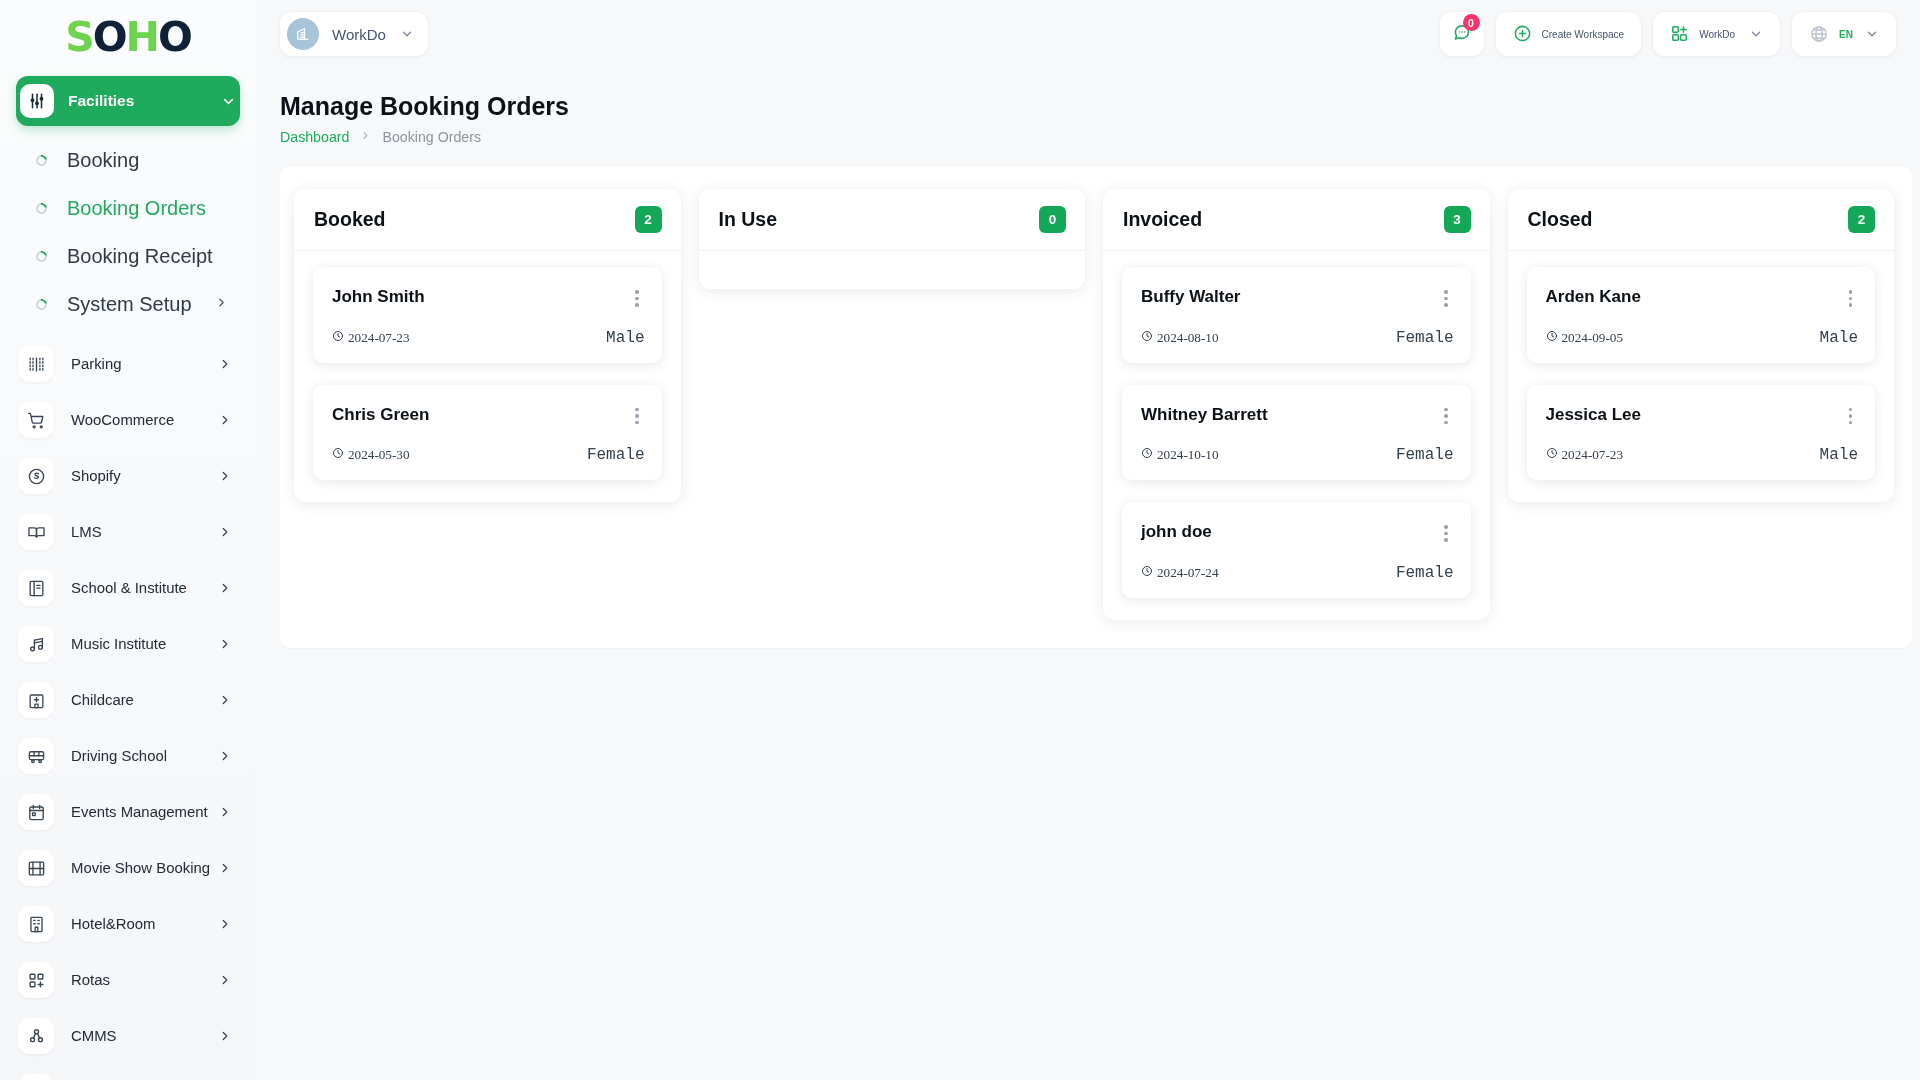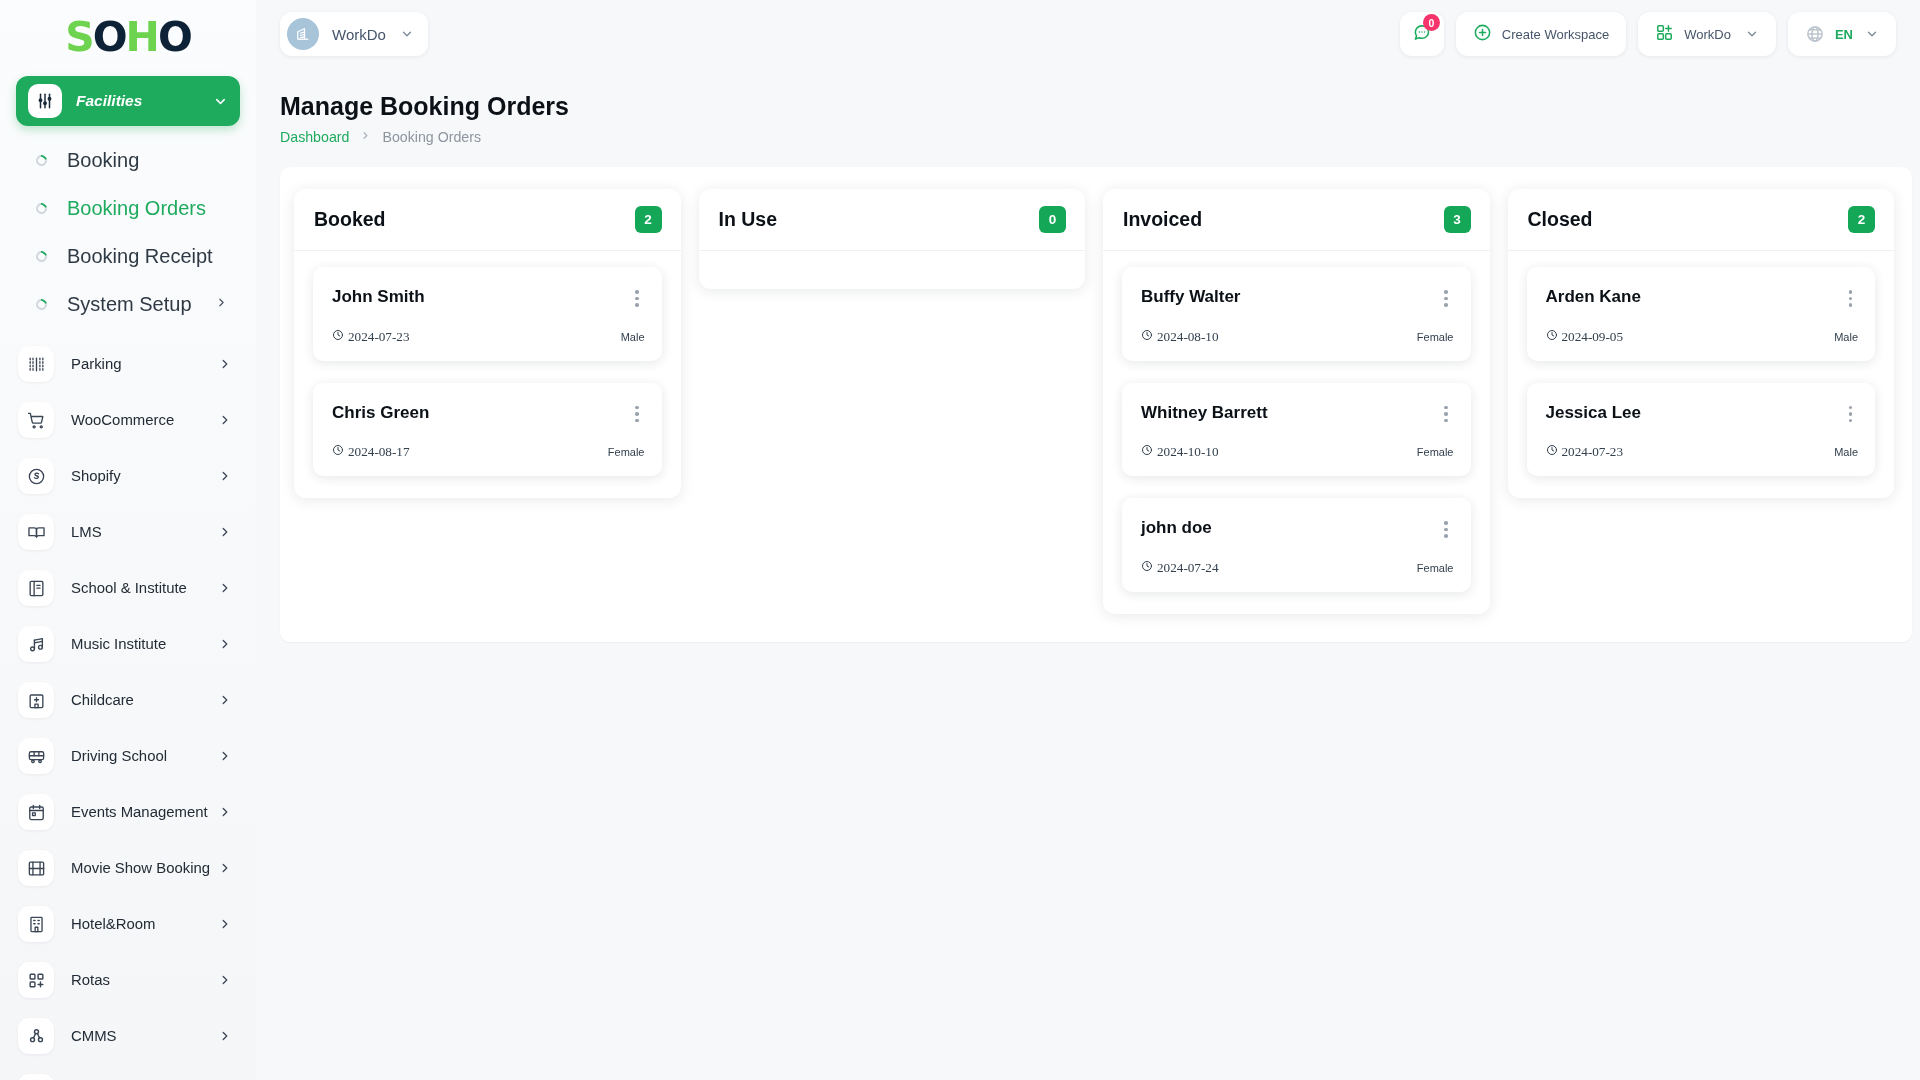--- a/index.html
+++ b/index.html
@@ -24,24 +24,23 @@
   .logo {
     font-size: 41px; font-weight: 800; letter-spacing: -2px;
     font-family: "DejaVu Sans", sans-serif;
   }
   .logo .g { color: #6ed44f; }
   .logo .d { color: #0d2236; }
 
   .facilities-btn {
     margin: 8px 16px 6px 16px; height: 50px;
     background: #1eab5e; border-radius: 12px;
-    display: flex; align-items: center; padding: 0 12px;
+    display: flex; align-items: center; padding: 0 4px;
     box-shadow: 0 4px 10px rgba(30,171,94,.28);
     cursor: pointer;
-    font-style: italic;
   }
   .fac-icon {
     width: 34px; height: 34px; border-radius: 10px; background: #fff;
     display: flex; align-items: center; justify-content: center; flex: 0 0 auto;
   }
   .fac-label {
     color: #fff; font-size: 15.5px; font-weight: 700; margin-left: 14px; flex: 1;
   }
   .fac-chev { color: #fff; display: flex; align-items: center; }
 
@@ -104,21 +103,21 @@
   .badge {
     position: absolute; top: 2px; right: 4px;
     min-width: 17px; height: 17px; border-radius: 9px; background: #f6336a;
     color: #fff; font-size: 10.5px; font-weight: 600;
     display: flex; align-items: center; justify-content: center; padding: 0 4px;
   }
   .pill-btn {
     height: 44px; background: #fff; border-radius: 12px;
     display: flex; align-items: center; padding: 0 17px; gap: 10px;
     box-shadow: 0 1px 4px rgba(20,30,45,.07); cursor: pointer;
-    font-size: 13px; color: #46556a;
+    font-size: 10px; color: #46556a;
   }
   .pill-btn .grn { color: #1eab5e; }
 
   
   .main {
     position: absolute; left: 256px; top: 68px; right: 0; bottom: 0;
     padding: 24px 8px 0 24px;
   }
   .page-title { font-size: 25px; font-weight: 700; color: #0b1117; }
   .crumb { margin-top: 8px; display: flex; align-items: center; gap: 11px; font-size: 14.2px; }
@@ -162,22 +161,22 @@
     padding: 3px 6px; cursor: pointer;
   }
   .dots i { width: 3.5px; height: 3.5px; border-radius: 50%; background: #9aa3ad; display: block; }
   .card-bot { margin-top: 19px; display: flex; align-items: center; }
   .card-date {
     display: flex; align-items: center; gap: 4px;
     font-size: 13.2px; color: #33404e;
     font-family: "Liberation Serif", serif;
   }
   .card-gender {
-    margin-left: auto; font-size: 11px; color: #33404e;
-    font-family: Liberation Sans, sans-serif;
+    margin-left: auto; font-size: 16px; color: #33404e;
+    font-family: Liberation Mono, monospace;
   }
 </style>
 </head>
 <body>
 
 <div class="sidebar">
 
   <div class="logo-wrap">
     <div class="logo">
       <span class="g">S</span><span class="d">O</span><span class="g">H</span><span class="d">O</span>
@@ -601,21 +600,21 @@
               </span>
           </div>
           <div class="card-bot">
             <span class="card-date">
               <span>
                 <svg width="12" height="12" viewBox="0 0 24 24" fill="none" stroke="currentColor" stroke-width="2" stroke-linecap="round">
                     <circle cx="12" cy="12" r="9"></circle>
                     <polyline points="12 7 12 12 15.5 14"></polyline>
                   </svg>
               </span>
-              <span>2024-08-17</span>
+              <span>2024-05-30</span>
             </span>
             <span class="card-gender">Female</span>
           </div>
         </div>
       </div>
     </div>
 
     <div class="col">
       <div class="col-head">
         <span class="col-title">In Use</span>

